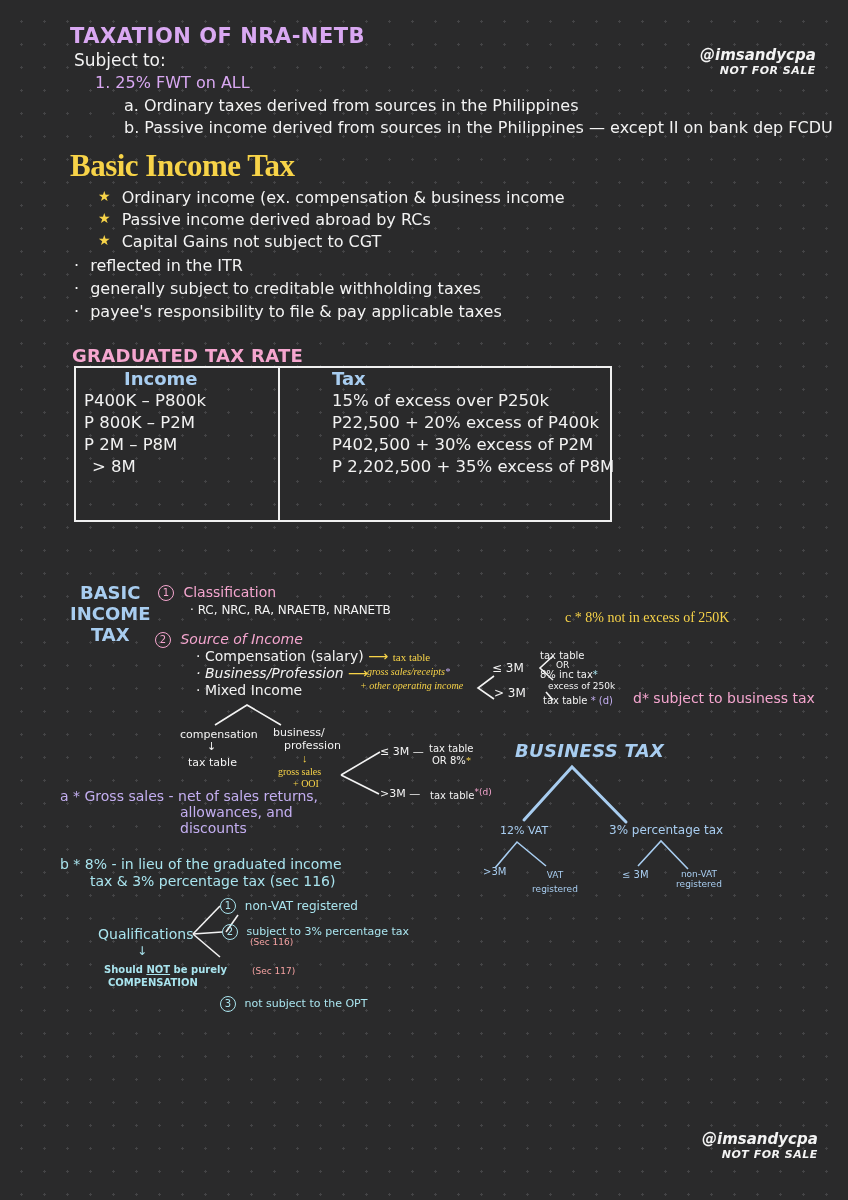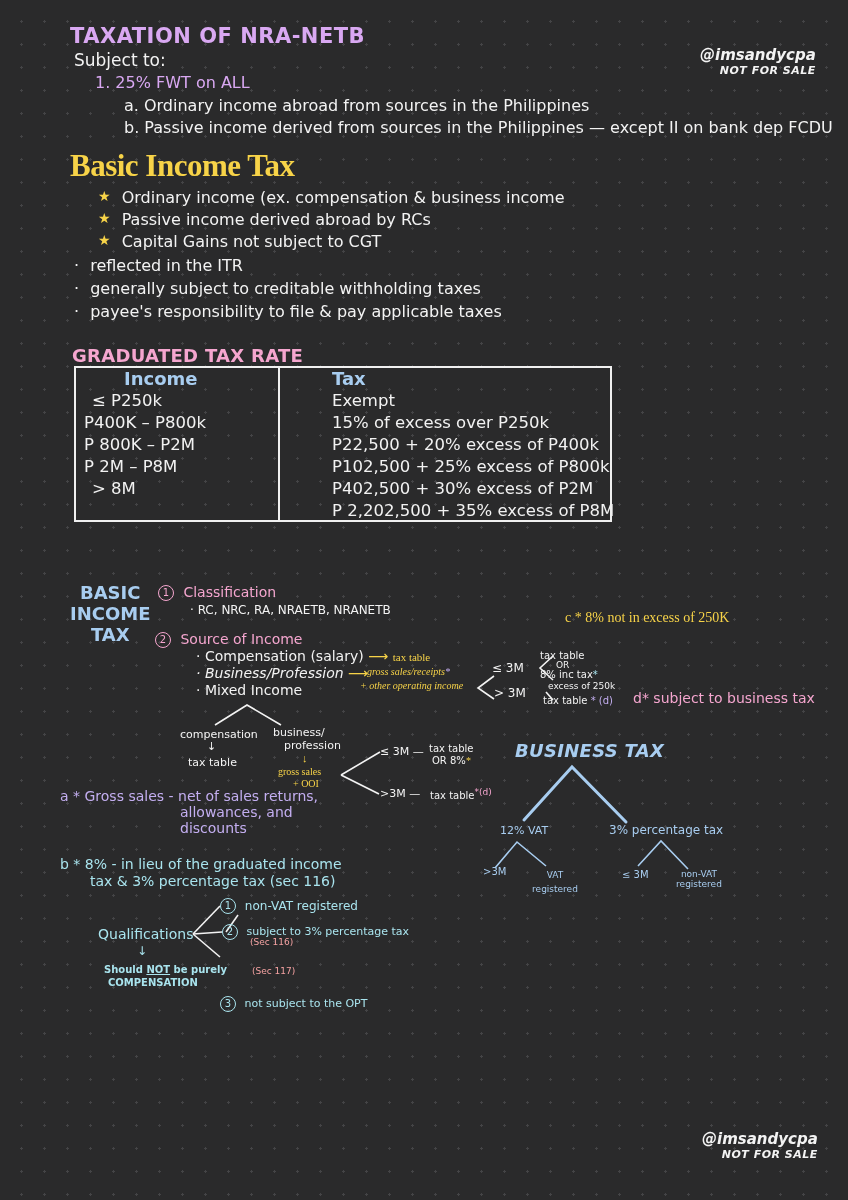--- a/index.html
+++ b/index.html
@@ -85,21 +85,21 @@
 </svg>
 
 <div class="abs wm white" style="left:700px; top:46px;">
   <div class="handle">@imsandycpa</div>
   <div class="nfs">NOT FOR SALE</div>
 </div>
 
 <div class="abs title-nra violet">TAXATION OF NRA-NETB</div>
 <div class="abs line17 white" style="left:74px; top:50px;">Subject to:</div>
 <div class="abs line16 violet" style="left:95px; top:73px;">1.  25% FWT on ALL</div>
-<div class="abs line16 white" style="left:124px; top:96px;">a. Ordinary income abroad from sources in the Philippines</div>
+<div class="abs line16 white" style="left:124px; top:96px;">a. Ordinary taxes derived from sources in the Philippines</div>
 <div class="abs line16 white" style="left:124px; top:118px;">b. Passive income derived from sources in the Philippines — except II on bank dep FCDU</div>
 
 <div class="abs big-title yellow" style="left:70px; top:148px;">Basic Income Tax</div>
 
 <div class="abs line16 white" style="left:98px; top:188px;">
   <span class="yellow star">★</span>
   <span style="margin-left:6px;">Ordinary income (ex. compensation &amp; business income</span>
 </div>
 <div class="abs line16 white" style="left:98px; top:210px;">
   <span class="yellow star">★</span>
@@ -121,52 +121,49 @@
 <div class="abs line16 white" style="left:74px; top:302px;">
   <span>·</span>
   <span style="margin-left:6px;">payee's responsibility to file &amp; pay applicable taxes</span>
 </div>
 
 <div class="abs pink bold" style="left:72px; top:345px; font-size:18px; letter-spacing:0.3px;">GRADUATED TAX RATE</div>
 <div class="grad-table">
   <div class="divider"></div>
   <div class="col-income">
     <div class="th blue" style="padding-left:40px;">Income</div>
-    <div class="cell" style="padding-left:8px;">≤ P250k</div>
     <div class="cell">P400K – P800k</div>
     <div class="cell">P 800K – P2M</div>
     <div class="cell">P 2M – P8M</div>
     <div class="cell" style="padding-left:8px;">&gt; 8M</div>
   </div>
   <div class="col-tax">
     <div class="th blue">Tax</div>
-    <div class="cell">Exempt</div>
     <div class="cell">15% of excess over P250k</div>
     <div class="cell">P22,500 + 20% excess of P400k</div>
-    <div class="cell">P102,500 + 25% excess of P800k</div>
     <div class="cell">P402,500 + 30% excess of P2M</div>
     <div class="cell">P 2,202,500 + 35% excess of P8M</div>
   </div>
 </div>
 
 <div class="abs blue bold" style="left:70px; top:582px; font-size:18px; line-height:21px; text-align:center;">
   <div>BASIC</div>
   <div>INCOME</div>
   <div>TAX</div>
 </div>
 
 <div class="abs line14 pink" style="left:158px; top:584px;">
   <span class="circle-num">1</span>
   <span>Classification</span>
 </div>
 <div class="abs line12 white" style="left:190px; top:603px;">· RC, NRC, RA, NRAETB, NRANETB</div>
 
 <div class="abs line14 pink" style="left:155px; top:631px;">
   <span class="circle-num">2</span>
-  <span style="text-align:right;">Source of Income</span>
+  <span style="font-style:italic;text-align:right;">Source of Income</span>
 </div>
 <div class="abs line14 white" style="left:196px; top:648px;">
   <span>· Compensation (salary)</span>
   <span class="yellow">⟶</span>
   <span class="yellow line11">tax table</span>
 </div>
 <div class="abs line14 white" style="left:196px; top:665px;">
   <span style="font-style:italic;">· Business/Profession</span>
   <span class="yellow">⟶</span>
 </div>

